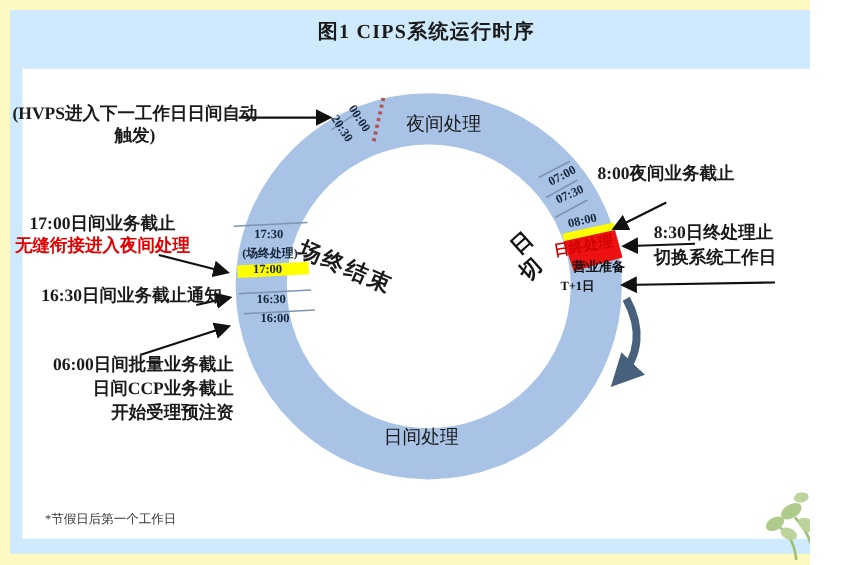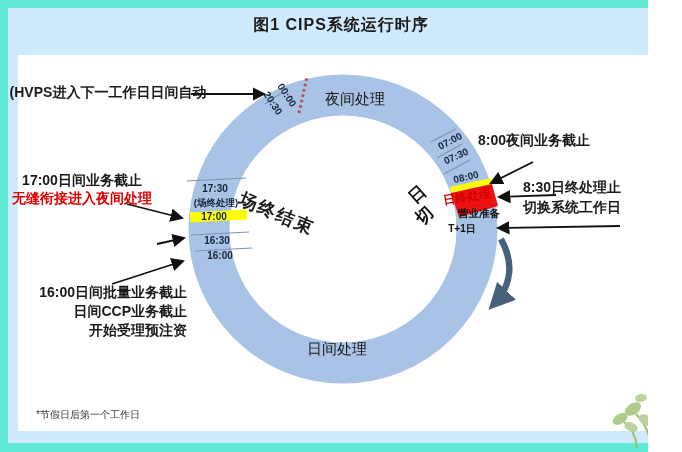--- a/index.html
+++ b/index.html
@@ -1,17 +1,17 @@
 <!DOCTYPE html>
 <html><head>
 <meta charset="utf-8">
 <style>
   html,body{margin:0;padding:0;background:#fff;}
-  .stage{position:relative;width:648px;height:452px;background:#5eead4;
-         font-family:Liberation Sans, sans-serif;overflow:hidden;}
+  .stage{position:relative;width:648px;height:452px;background:#fef9c3;
+         font-family:Liberation Serif, serif;overflow:hidden;}
   .frame-bg{position:absolute;left:8px;top:8px;width:665px;height:435px;background:#cfeafc;}
   .panel{position:absolute;left:18px;top:55px;width:645px;height:376px;background:#ffffff;}
   .overlay{position:absolute;left:0;top:0;}
   .t{position:absolute;white-space:nowrap;color:#1a1a1a;}
   .title{left:0;width:682px;top:15px;text-align:center;font-size:16px;font-weight:bold;letter-spacing:1px;}
   .blk{font-size:14px;font-weight:bold;line-height:18px;}
   .blk-2030{left:2px;top:83px;width:212px;text-align:center;}
   .blk-1700{left:12px;top:171px;width:140px;text-align:center;}
   .red-line{color:#e00000;}
   .blk-1630{left:33px;top:229px;}
@@ -98,30 +98,34 @@
       <ellipse cx="631" cy="427" rx="7" ry="4.5" fill="#bcd49c" transform="rotate(25 631 427)"></ellipse>
       <path d="M651 448 C650 434 645 423 636 414" fill="none" stroke="#9cbf72" stroke-width="2"></path>
       <ellipse cx="633" cy="409" rx="9" ry="5.5" fill="#aecb8c" transform="rotate(-32 633 409)"></ellipse>
       <ellipse cx="646" cy="420" rx="8" ry="5" fill="#bcd49c" transform="rotate(28 646 420)"></ellipse>
       <ellipse cx="641" cy="398" rx="6" ry="4" fill="#bcd49c" transform="rotate(-10 641 398)"></ellipse>
     </g>
   </svg>
 
   <div class="t blk blk-2030">
     <div>(HVPS进入下一工作日日间自动</div>
+    <div>触发)</div>
   </div>
 
   <div class="t blk blk-1700">
     <div>17:00日间业务截止</div>
     <div class="red-line">无缝衔接进入夜间处理</div>
   </div>
 
+  <div class="t blk blk-1630">
+    <div>16:30日间业务截止通知</div>
+  </div>
 
   <div class="t blk blk-1600">
-    <div>16:00日间批量业务截止</div>
+    <div>06:00日间批量业务截止</div>
     <div>日间CCP业务截止</div>
     <div>开始受理预注资</div>
   </div>
 
   <div class="t footnote">*节假日后第一个工作日</div>
 
   <div class="t blk rblk-800">
     <div>8:00夜间业务截止</div>
   </div>
 

